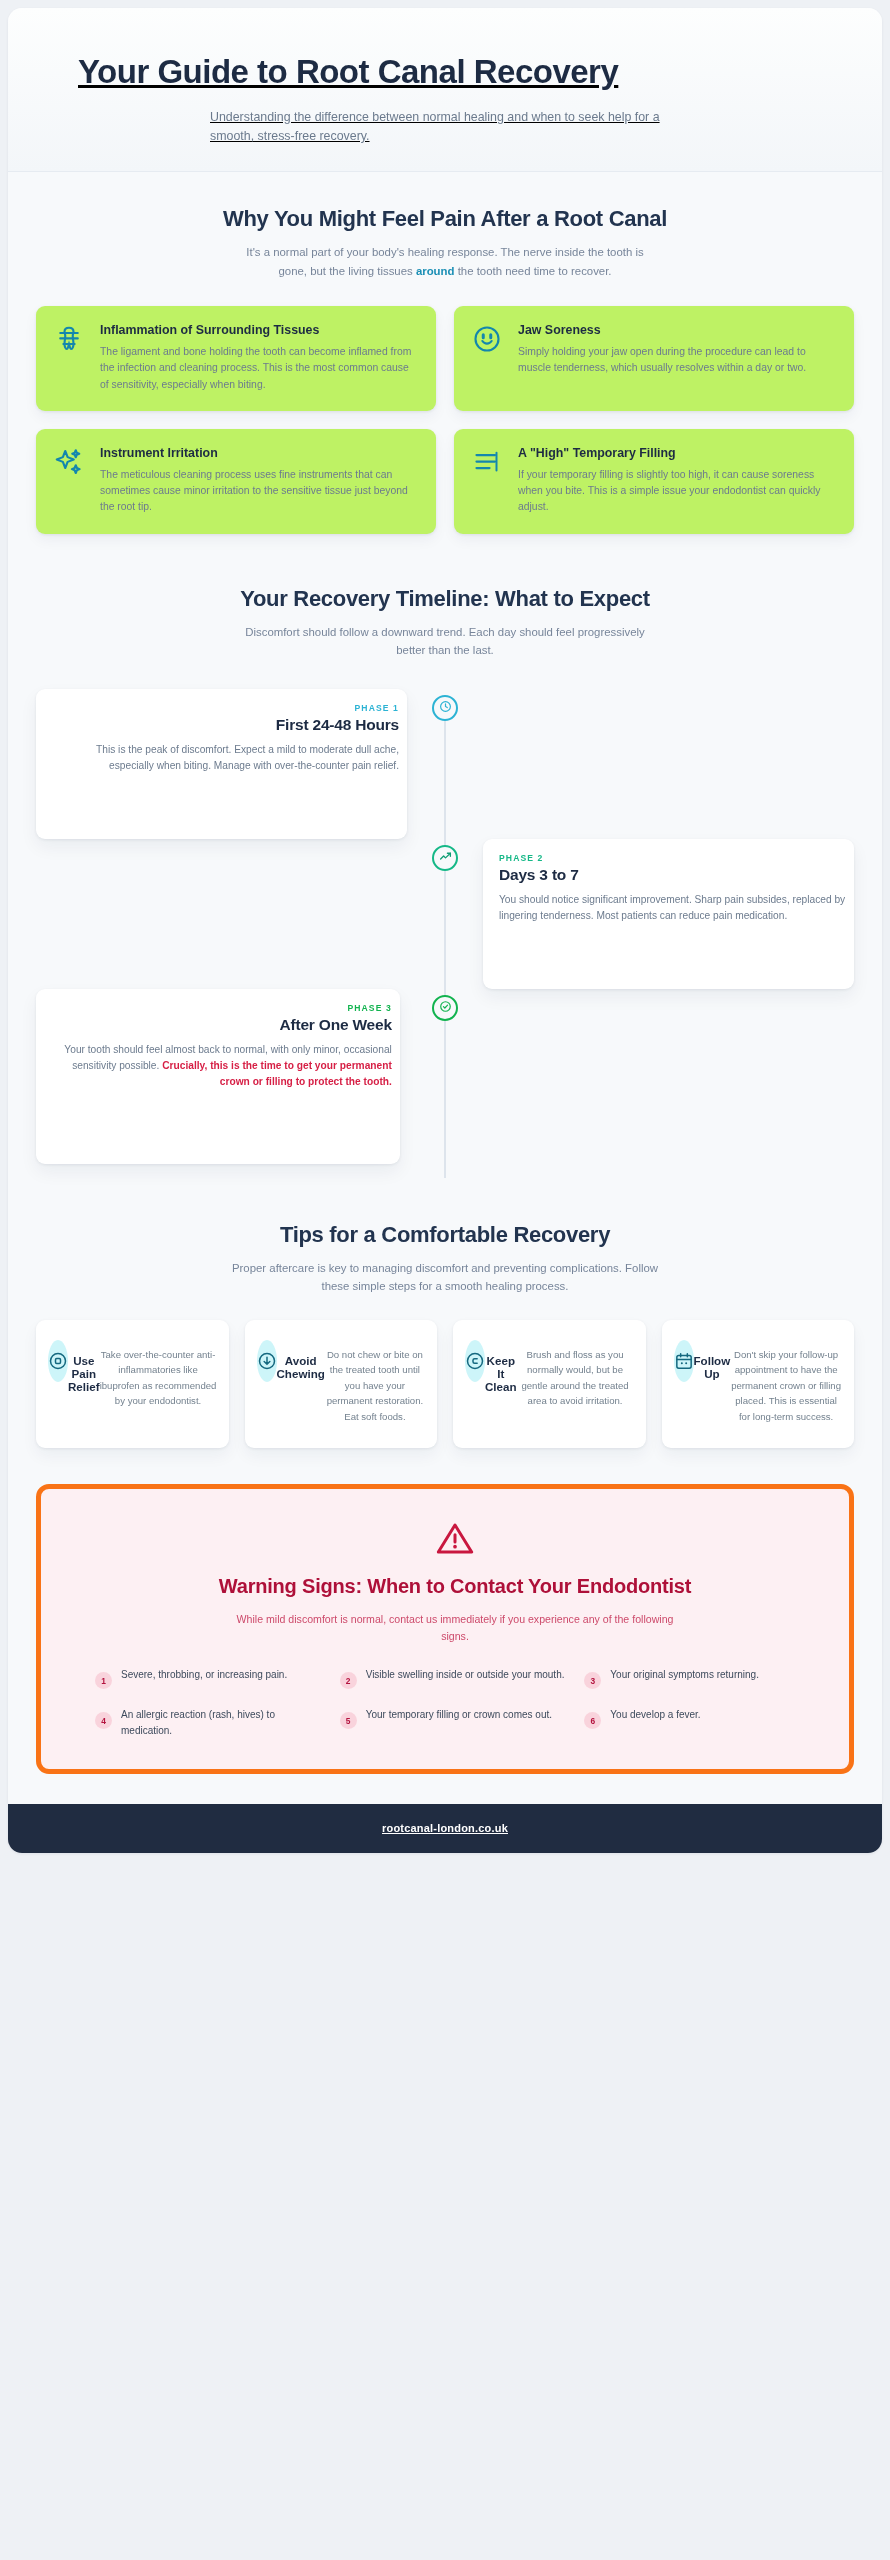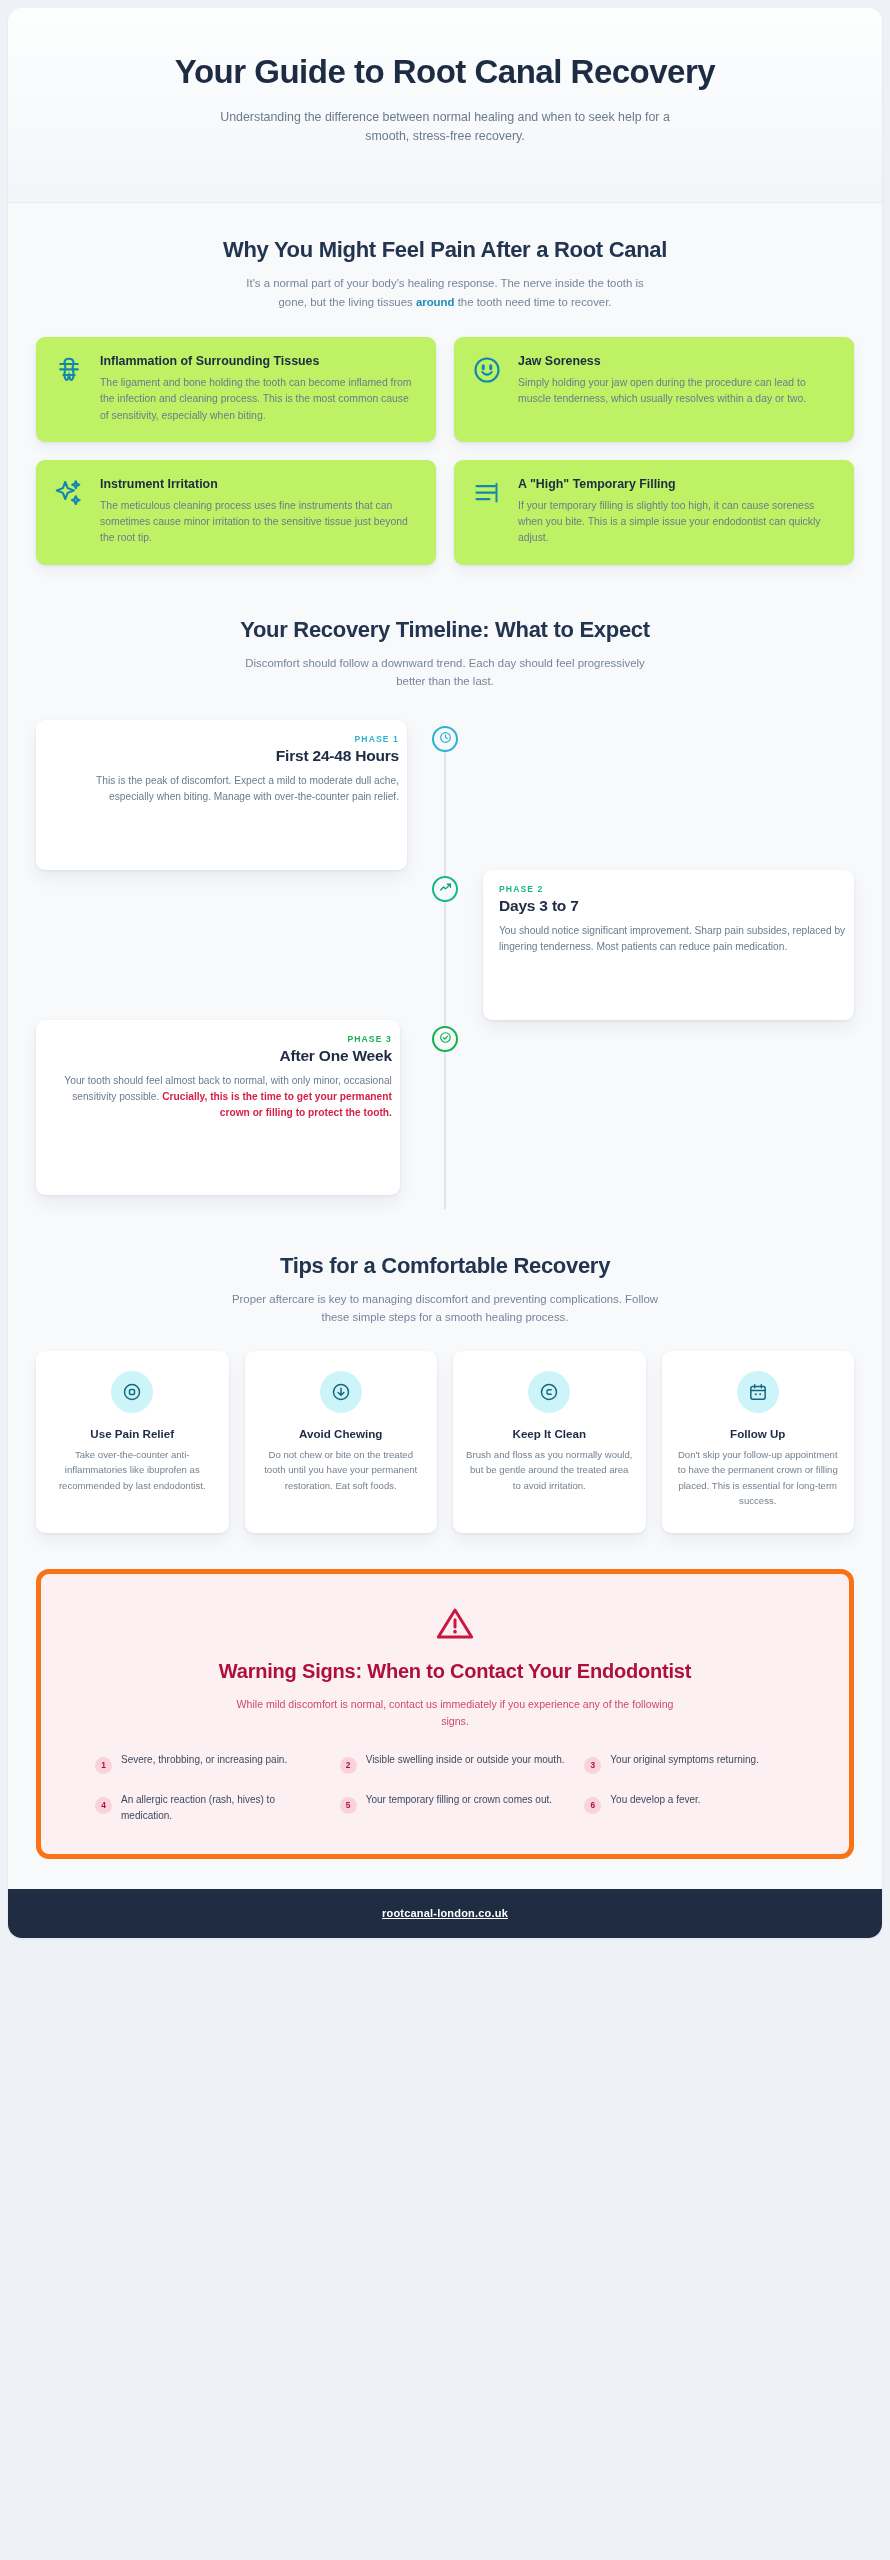--- a/index.html
+++ b/index.html
@@ -17,23 +17,24 @@
   .sheet {
     background: #f7f9fb;
     border-radius: 14px;
     overflow: hidden;
     box-shadow: 0 1px 3px rgba(15,30,60,.07);
   }
 
   
   .hero {
     background: linear-gradient(180deg,#fdfefe 0%, #f3f6f9 100%);
-    padding: 44px 70px 56px 70px;
-    text-align: center;
+    padding: 44px 70px 25px 70px;
+    text-align: left;
     border-bottom: 1px solid #e6ebf1;
+    text-decoration: underline;
   }
   .hero h1 {
     font-size: 33px;
     line-height: 1.21;
     font-weight: bold;
     color: #1d2b43;
     letter-spacing: -0.5px;
   }
   .hero p {
     margin-top: 16px;
@@ -176,22 +177,22 @@
     gap: 16px;
     margin-top: 24px;
   }
   .tip-card {
     background: #fff;
     border-radius: 9px;
     padding: 20px 12px 24px 12px;
     text-align: center;
     box-shadow: 0 1px 3px rgba(20,40,70,.08), 0 8px 16px rgba(20,40,70,.05);
     display: flex;
-    flex-direction: column;
-    align-items: center;
+    flex-direction: row;
+    align-items: flex-start;
   }
   .tip-ico-wrap {
     width: 42px; height: 42px;
     border-radius: 50%;
     background: #cdf5f9;
     display: flex; align-items: center; justify-content: center;
     color: #14687f;
   }
   .tip-card h3 {
     margin-top: 14px;
@@ -420,21 +421,21 @@
       <div class="tips-grid">
 
         <div class="tip-card">
           <div class="tip-ico-wrap">
             <svg width="20" height="20" viewBox="0 0 24 24" fill="none" stroke="currentColor" stroke-width="1.8">
               <circle cx="12" cy="12" r="9"></circle>
                 <rect x="9" y="9" width="6" height="6" rx="1.4"></rect>
             </svg>
           </div>
           <h3>Use Pain Relief</h3>
-          <p>Take over-the-counter anti-inflammatories like ibuprofen as recommended by last endodontist.</p>
+          <p>Take over-the-counter anti-inflammatories like ibuprofen as recommended by your endodontist.</p>
         </div>
 
         <div class="tip-card">
           <div class="tip-ico-wrap">
             <svg width="20" height="20" viewBox="0 0 24 24" fill="none" stroke="currentColor" stroke-width="1.8" stroke-linecap="round" stroke-linejoin="round">
               <circle cx="12" cy="12" r="9"></circle>
                 <path d="M12 7.6v8.2M8.6 12.6L12 16l3.4-3.4"></path>
             </svg>
           </div>
           <h3>Avoid Chewing</h3>

